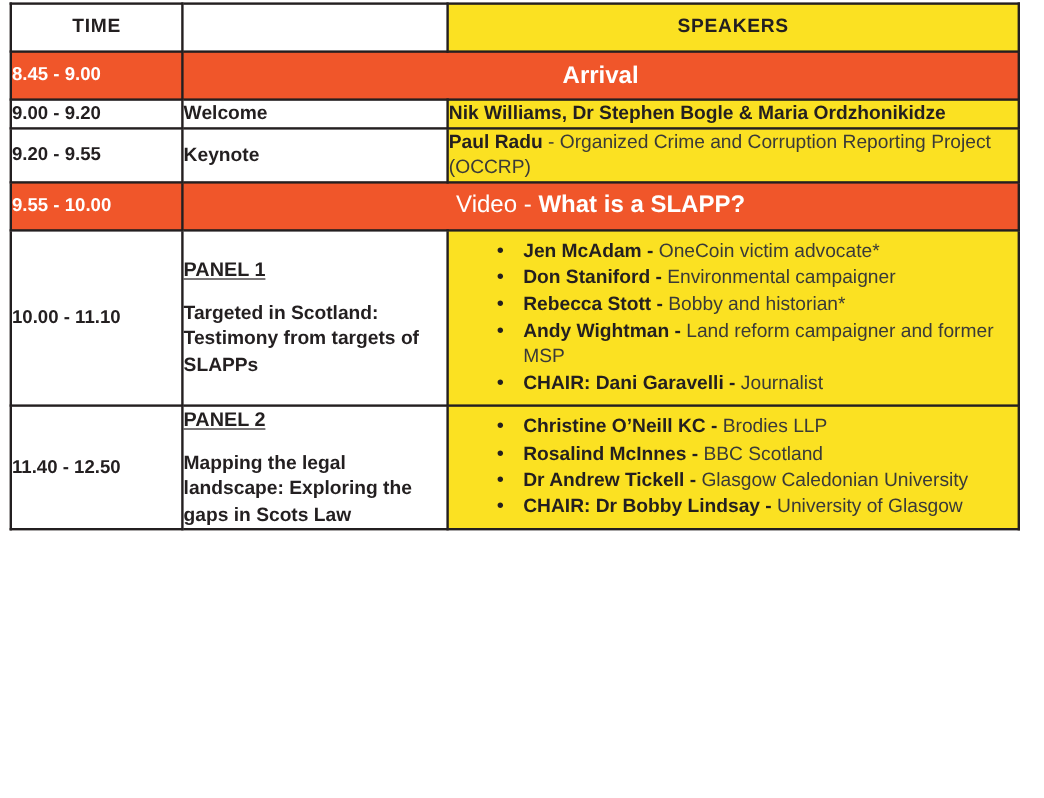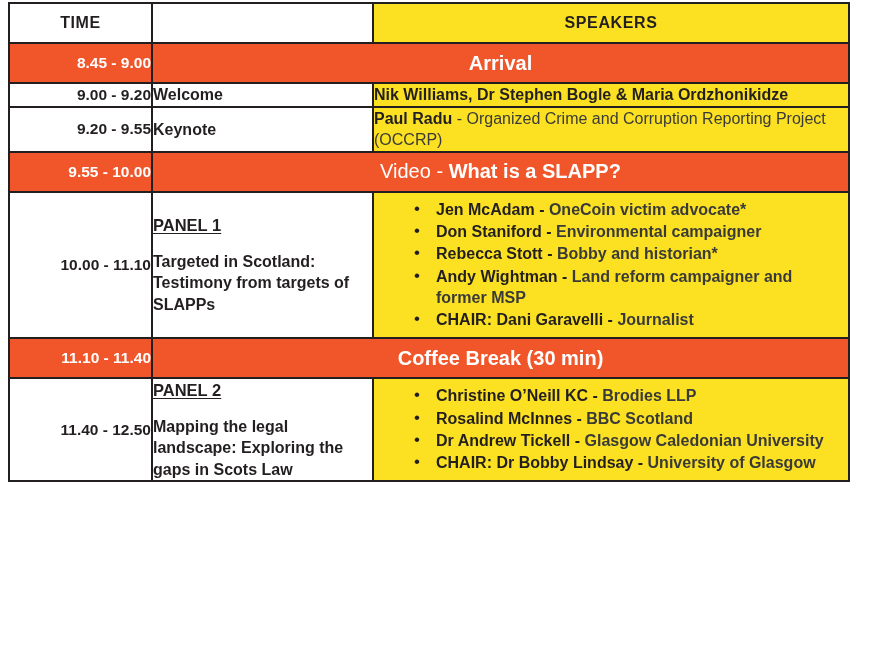--- a/index.html
+++ b/index.html
@@ -48,21 +48,21 @@
   .hdr-time, .hdr-blank { background: #ffffff; }
   .hdr-spk  { background: #fbe122; }
 
   
   .bg-white  { background: #ffffff; }
   .bg-yellow { background: #fbe122; }
   .bg-orange { background: #f0562a; }
 
   
   .time {
-    text-align: right;
+    text-align: left;
     padding-left: 12px;
     font-weight: bold;
     font-size: 15.5px;
     color: #231f20;
   }
   .time.on-orange { color: #ffffff; }
 
   
   .break-row {
     height: 38px;
@@ -130,21 +130,21 @@
     font-size: 17px;
     color: #231f20;
   }
   ul.speaker-list .name {
     font-weight: bold;
   }
   ul.speaker-list .dash {
     font-weight: bold;
   }
   ul.speaker-list .role {
-    font-weight: bold;
+    font-weight: normal;
     color: #3a3a38;
   }
 </style>
 </head>
 <body>
 
 <div class="sheet">
   <table class="schedule">
     <colgroup>
       <col class="col-time">
@@ -199,26 +199,20 @@
           <ul class="speaker-list">
             <li><span class="name">Jen McAdam</span><span class="dash"> - </span><span class="role">OneCoin victim advocate*</span></li>
             <li><span class="name">Don Staniford</span><span class="dash"> - </span><span class="role">Environmental campaigner</span></li>
             <li><span class="name">Rebecca Stott</span><span class="dash"> - </span><span class="role">Bobby and historian*</span></li>
             <li><span class="name">Andy Wightman</span><span class="dash"> - </span><span class="role">Land reform campaigner and former MSP</span></li>
             <li><span class="name">CHAIR: Dani Garavelli</span><span class="dash"> - </span><span class="role">Journalist</span></li>
           </ul>
         </td>
       </tr>
 
-      <tr>
-        <td class="bg-orange time on-orange">11.10 - 11.40</td>
-        <td class="bg-orange break-row" colspan="2">
-          <span class="lead"></span><span>Coffee Break (30 min)</span>
-        </td>
-      </tr>
 
       <tr>
         <td class="bg-white time">11.40 - 12.50</td>
         <td class="bg-white session">
           <span class="panel-tag">PANEL 2</span>
           <span class="session-name">Mapping the legal landscape: Exploring the gaps in Scots Law</span>
         </td>
         <td class="bg-yellow">
           <ul class="speaker-list">
             <li><span class="name">Christine O’Neill KC</span><span class="dash"> - </span><span class="role">Brodies LLP</span></li>

